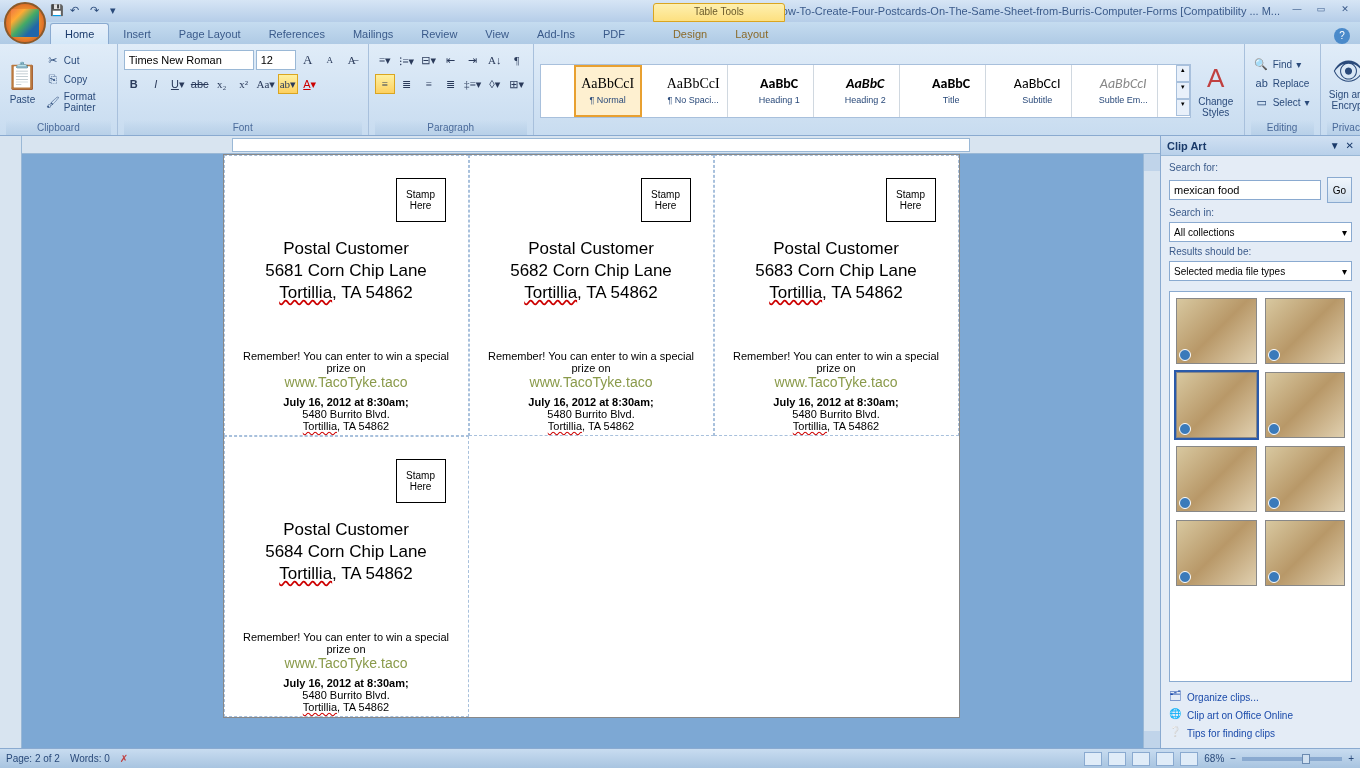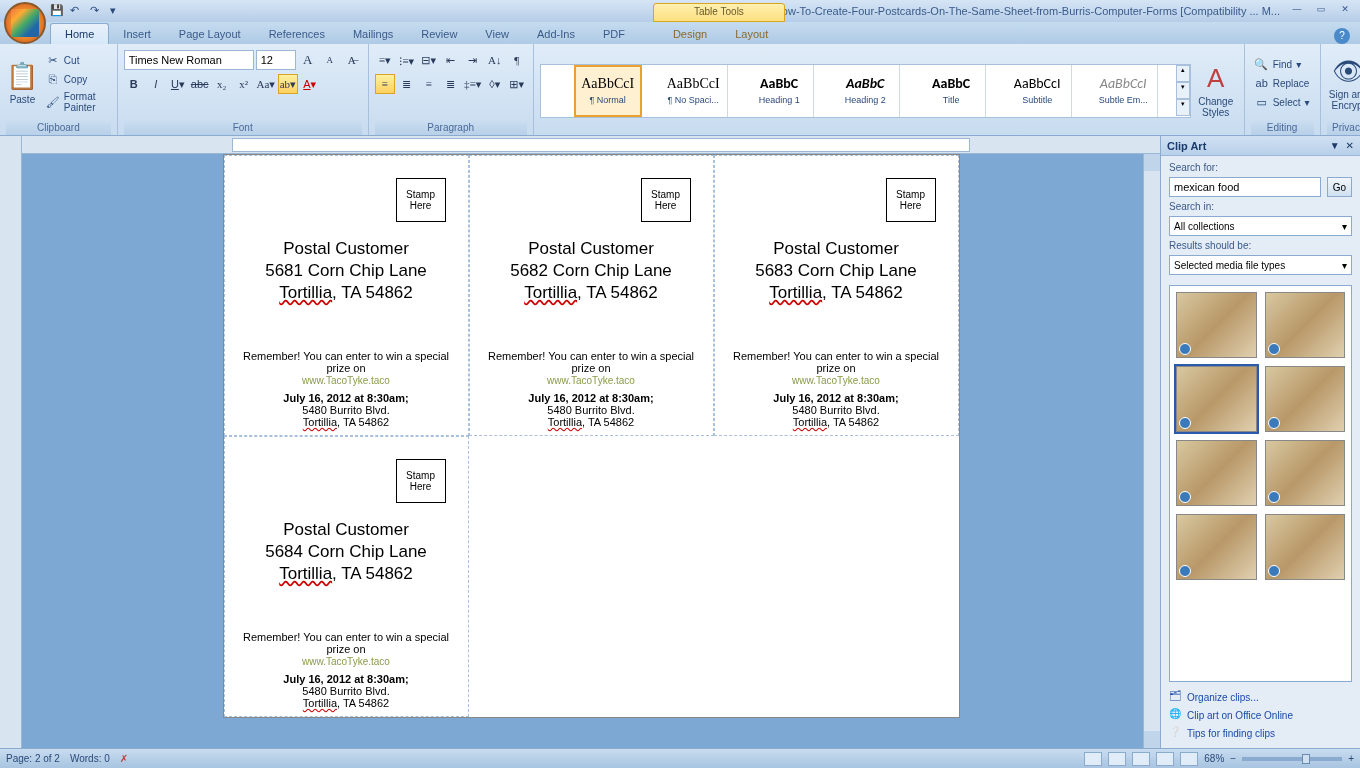--- a/index.html
+++ b/index.html
@@ -56,33 +56,33 @@
 .doc-area { position: absolute; top: 136px; left: 0; right: 0; bottom: 20px; display: flex; background: #7da8d4; }
 .vruler { width: 22px; background: #d8e4f0; border-right: 1px solid #9ab8d6; }
 .doc-scroll { flex: 1; overflow: hidden; position: relative; }
 .hruler { height: 18px; background: #d8e4f0; border-bottom: 1px solid #9ab8d6; position: relative; }
 .hruler-inner { position: absolute; left: 210px; right: 190px; top: 2px; height: 14px; background: #fff; border: 1px solid #9ab8d6; font-size: 8px; color: #555; display: flex; align-items: center; }
 .page { background: #fff; width: 737px; margin: 0 auto; margin-top: 0; border: 1px solid #888; display: grid; grid-template-columns: 1fr 1fr 1fr; grid-template-rows: 281px 281px; }
 .postcard { border: 1px dashed #a8c0dc; position: relative; padding: 14px; font-family: 'Times New Roman', serif; color: #000; }
 .stamp { position: absolute; top: 22px; right: 22px; width: 50px; height: 44px; border: 1px solid #000; font-size: 10px; text-align: center; display: flex; align-items: center; justify-content: center; }
 .addr { text-align: center; margin-top: 68px; font-size: 17px; line-height: 1.3; }
 .remember { text-align: center; margin-top: 46px; font-size: 11px; }
-.link { color: #8a9a4a; font-size: 10px; }
+.link { color: #8a9a4a; font-size: 14px; }
 .event { text-align: center; margin-top: 6px; font-size: 11px; }
 .event b { font-weight: bold; }
 
 
 .clipart-pane { width: 200px; background: #e4ecf6; border-left: 1px solid #8aaad0; display: flex; flex-direction: column; font-size: 11px; }
 .pane-header { background: linear-gradient(to bottom, #d0e0f2, #b8d0ea); height: 20px; display: flex; align-items: center; padding: 0 6px; color: #1a3a6a; font-weight: bold; border-bottom: 1px solid #9ab8d6; }
 .pane-header .x { margin-left: auto; font-size: 10px; font-weight: normal; }
 .pane-body { padding: 6px 8px; display: flex; flex-direction: column; gap: 4px; }
 .pane-label { color: #3a5a8a; font-size: 10px; }
 .pane-input { height: 20px; border: 1px solid #8aaad0; background: #fff; font-size: 11px; padding: 1px 4px; }
 .pane-row { display: flex; gap: 6px; align-items: center; }
-.go-btn { width: 36px; height: 20px; background: linear-gradient(to bottom, #f0f6fc, #d0e0f0); border: 1px solid #8aaad0; font-size: 10px; }
+.go-btn { width: 36px; height: 26px; background: linear-gradient(to bottom, #f0f6fc, #d0e0f0); border: 1px solid #8aaad0; font-size: 10px; }
 .pane-select { height: 20px; border: 1px solid #8aaad0; background: #fff; font-size: 10px; padding: 1px 4px; display: flex; align-items: center; justify-content: space-between; }
 .results { flex: 1; background: #fff; border: 1px solid #8aaad0; margin: 4px 8px; padding: 6px; display: grid; grid-template-columns: 1fr 1fr; gap: 8px; overflow-y: auto; align-content: start; }
 .clip-item { height: 66px; border: 1px solid #888; background: linear-gradient(135deg, #d8c8a0, #b89868, #e0d0b0); position: relative; }
 .clip-item.selected { outline: 2px solid #2a5aaa; }
 .clip-globe { position: absolute; bottom: 2px; left: 2px; width: 12px; height: 12px; background: #3a7aba; border-radius: 50%; border: 1px solid #fff; }
 .pane-links { padding: 4px 8px 8px; display: flex; flex-direction: column; gap: 4px; }
 .pane-link { color: #1a4aaa; font-size: 10px; display: flex; align-items: center; gap: 4px; }
 .pane-link .ico { width: 14px; height: 14px; font-size: 10px; }
 
 

